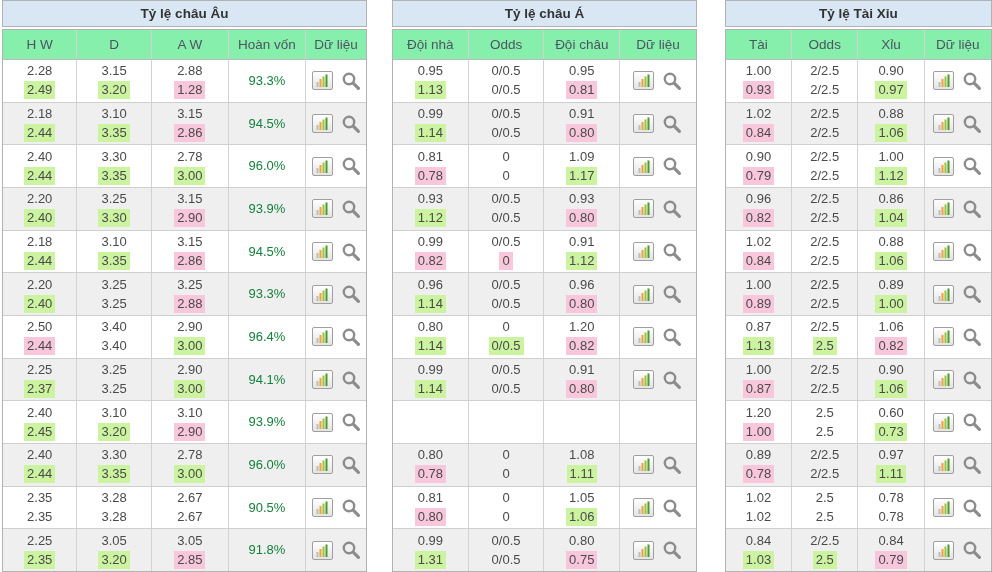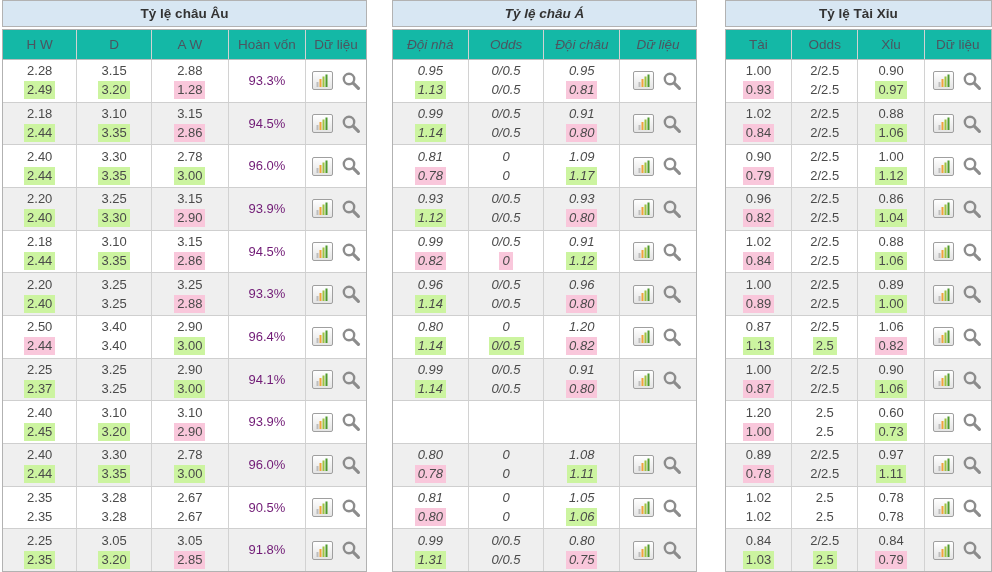--- a/index.html
+++ b/index.html
@@ -5,57 +5,57 @@
   * { box-sizing: border-box; margin: 0; padding: 0; }
   html,body { background:#ffffff; }
   body {
     width: 992px; height: 572px; overflow: hidden;
     font-family: "Liberation Sans", sans-serif;
     color: #4a4a4a;
   }
   .wrap { display:flex; width:992px; height:572px; padding-left:2px; }
   .tbl { display:flex; flex-direction:column; height:572px; }
   .tbl-europe { width:388px; margin-right:25px; }
-  .tbl-asia   { width:324px; margin-right:28px;font-style:italic; }
+  .tbl-asia   { width:324px; margin-right:28px; }
   .tbl-taixiu { width:284px; }
 
   .tbl-title {
     height:27px; line-height:25px; text-align:center;
     background:#d8e7f3; border:1px solid #b2b2b2;
     font-size:13.5px; font-weight:bold; color:#333;
   }
   .tbl-body {
     margin-top:2px; flex:1; display:flex; flex-direction:column;
     border:1px solid #b2b2b2; background:#fff;
   }
   .row-grid { display:grid; }
   .tbl-europe .row-grid { grid-template-columns: 20.5% 20.5% 21.2% 21.3% 16.5%; }
   .tbl-asia .row-grid, .tbl-taixiu .row-grid { grid-template-columns: 25% 25% 25% 25%; }
   .row-grid > div { border-right:1px solid #d2d2d2; }
   .row-grid > div:last-child { border-right:none; }
 
   .tbl-head {
-    height:30px; background:#14b8a6; border-bottom:1px solid #bcbcbc;
+    height:30px; background:#86efac; border-bottom:1px solid #bcbcbc;
     font-size:13.5px; color:#4c5560;
   }
   .tbl-head .hcell { display:flex; align-items:center; justify-content:center; }
 
   .rows { flex:1; display:flex; flex-direction:column; }
   .row { flex:1; background:#ffffff; }
   .row:nth-child(even) { background:#efefef; }
   .row + .row { border-top:1px solid #cfcfcf; }
 
   .cell {
     display:flex; flex-direction:column; align-items:center; justify-content:center;
     gap:1px; font-size:13px; line-height:18px; color:#4a4a4a;
   }
   .val { padding:0 3px; white-space:nowrap; }
   .hl-g { background:#ccf4a0; }
   .hl-p { background:#f9c7db; }
-  .pct-cell { font-size:13px; color:#701a75; }
+  .pct-cell { font-size:13px; color:#15803d; }
 
   .icons-cell { flex-direction:row; gap:8px; }
   .chartbtn {
     width:21px; height:19px; display:flex; align-items:flex-end; justify-content:center;
     border:1px solid #9f9f9f; border-radius:2px;
     background:linear-gradient(#ffffff,#e4e4e4);
     cursor:pointer; padding-bottom:2px;
   }
   .chartbtn svg { display:block; }
   .mag { display:flex; align-items:center; cursor:pointer; }

